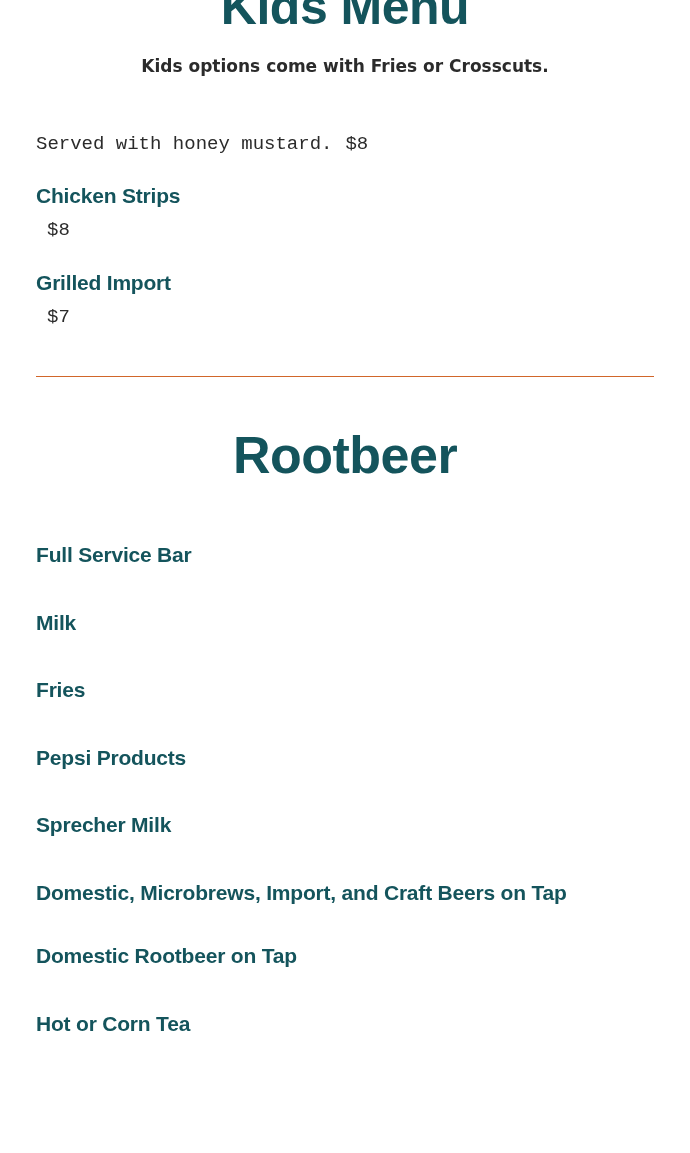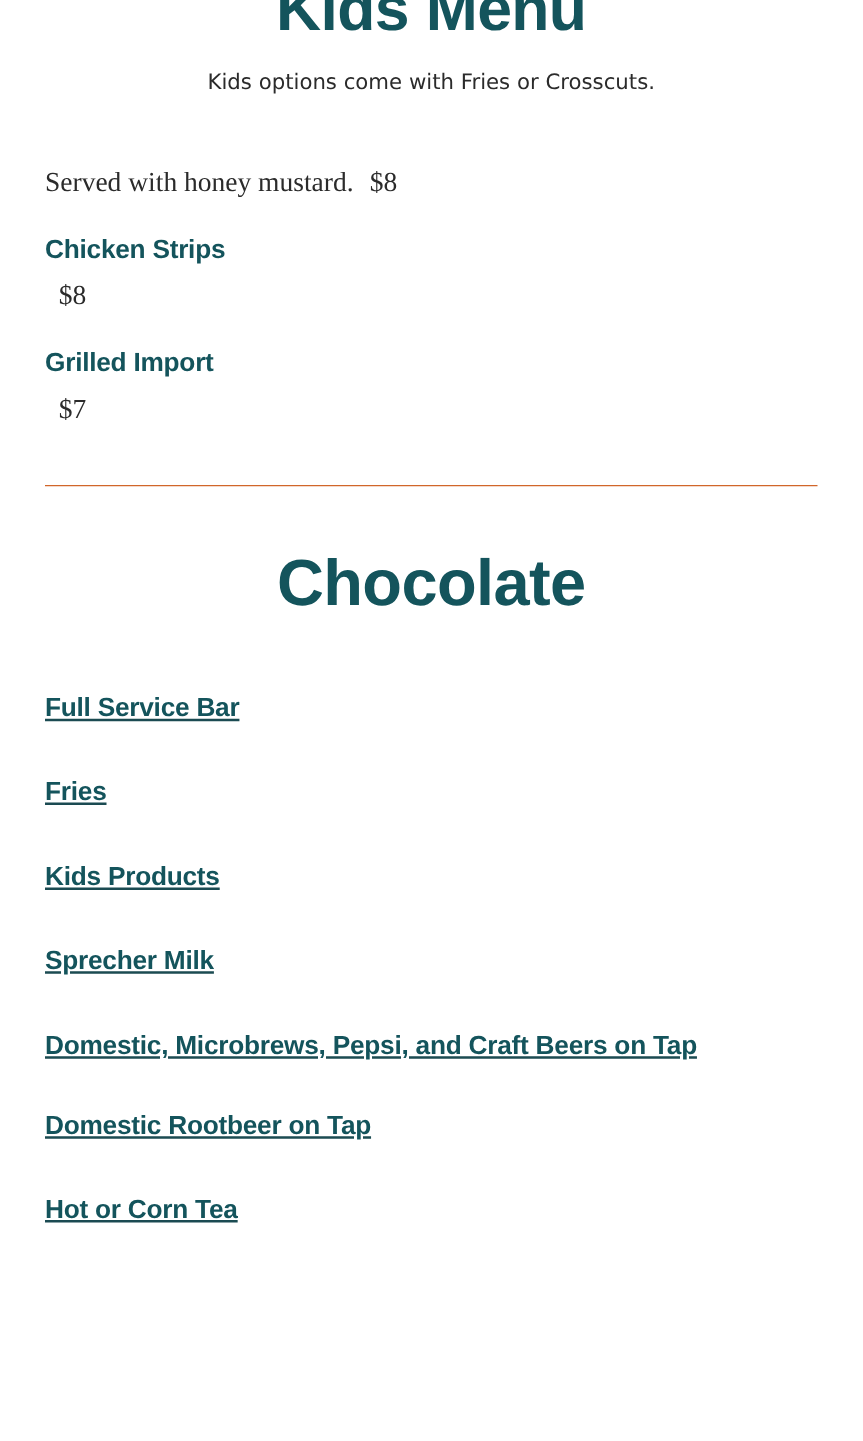--- a/index.html
+++ b/index.html
@@ -41,44 +41,44 @@
     position: absolute;
     left: 0;
     right: 0;
     top: -18px;
   }
   .section-sub {
     text-align: center;
     font-size: 17px;
     line-height: 1.5;
     color: #2b2b2b;
-    font-weight: 400;
+    font-weight: 700;
     margin: 12px 0 0 0;
     font-family: "DejaVu Sans", sans-serif;
   }
 
   .items {
     margin-top: 52px;
   }
   .item {
     margin-bottom: 27px;
   }
   .item-name {
     font-size: 21px;
     font-weight: 700;
     color: #14545c;
     letter-spacing: -0.2px;
     margin: 0;
     line-height: 1.25;
   }
   .item-desc {
     margin: 9px 0 0 0;
-    font-size: 22px;
+    font-size: 19px;
     color: #2b2b2b;
-    font-family: Liberation Serif, serif;
+    font-family: Liberation Mono, monospace;
     line-height: 1.3;
   }
   .item-desc .price {
     margin-left: 13px;
   }
   .item-desc.price-only {
     padding-left: 11px;
   }
 
   .divider {
@@ -87,21 +87,20 @@
     margin: 46px 0 0 0;
   }
 
   
   .bev-title {
     margin-top: 52px;
     font-size: 52px;
   }
   .bev-list {
     margin-top: 62px;
-    text-decoration: underline;
   }
   .bev-item {
     font-size: 21px;
     font-weight: 700;
     color: #14545c;
     letter-spacing: -0.2px;
     line-height: 1.17;
     margin: 0 0 43px 0;
     max-width: 620px;
   }
@@ -141,26 +140,27 @@
           <span>$7</span>
         </p>
       </div>
 
     </div>
   </section>
 
   <hr class="divider">
 
   <section>
-    <h1 class="section-title bev-title">Chocolate</h1>
+    <h1 class="section-title bev-title">Rootbeer</h1>
 
     <div class="bev-list">
       <p class="bev-item">Full Service Bar</p>
+      <p class="bev-item">Milk</p>
       <p class="bev-item">Fries</p>
-      <p class="bev-item">Kids Products</p>
+      <p class="bev-item">Pepsi Products</p>
       <p class="bev-item">Sprecher Milk</p>
-      <p class="bev-item wide">Domestic, Microbrews, Pepsi, and Craft Beers on Tap</p>
+      <p class="bev-item wide">Domestic, Microbrews, Import, and Craft Beers on Tap</p>
       <p class="bev-item">Domestic Rootbeer on Tap</p>
       <p class="bev-item">Hot or Corn Tea</p>
     </div>
   </section>
 
 </div>
 
 </body></html>

